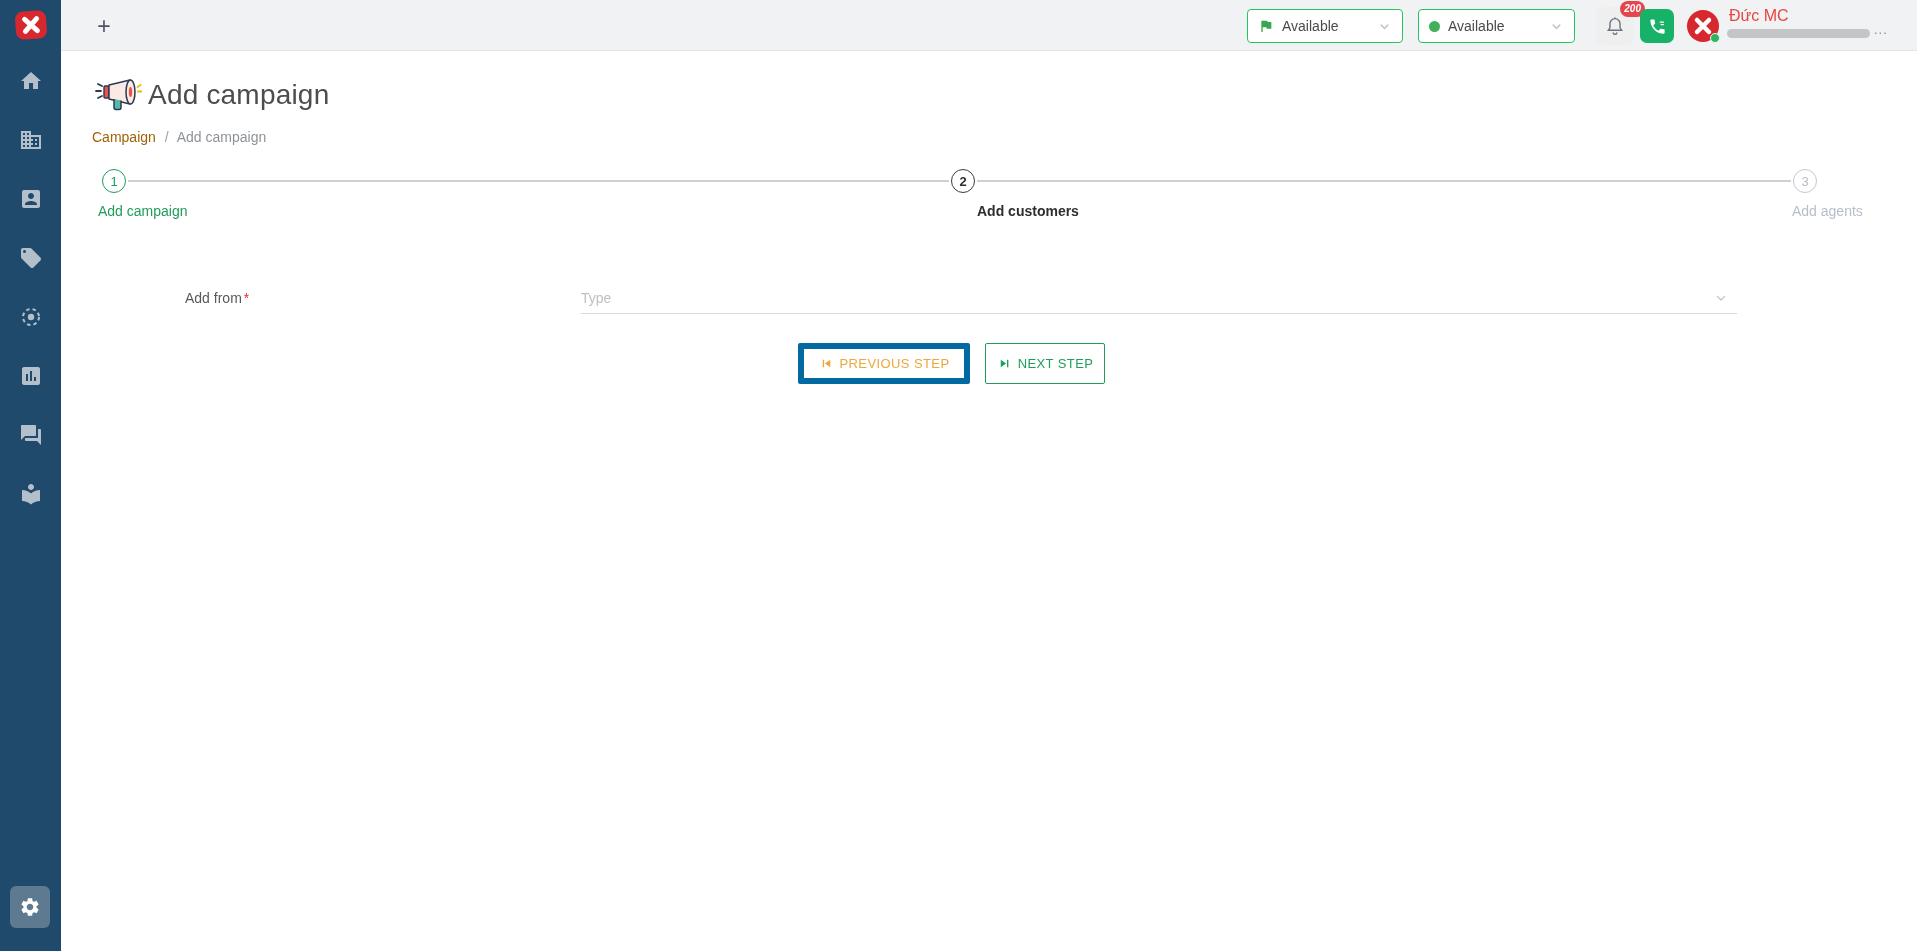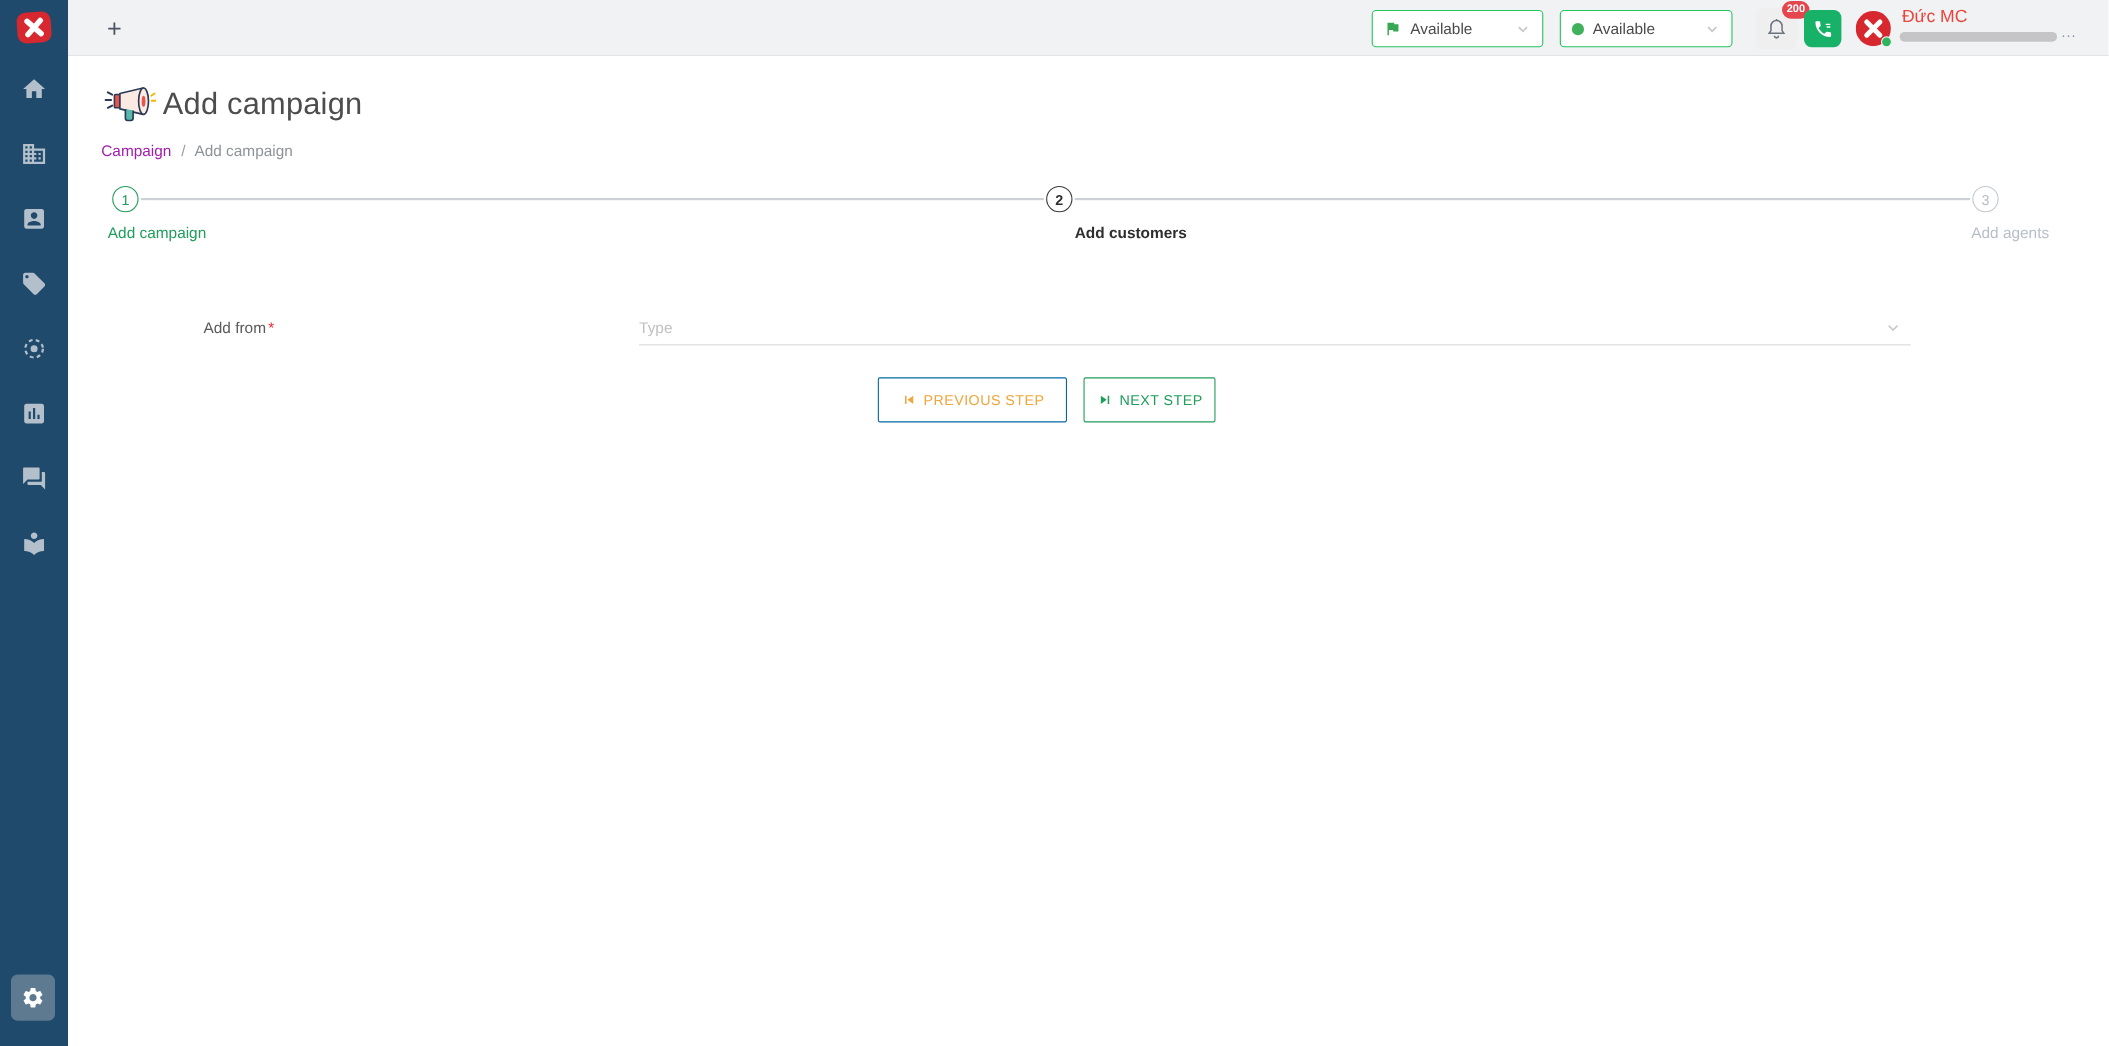--- a/index.html
+++ b/index.html
@@ -44,21 +44,21 @@
   }
   .status-box.first { left: 1186px; width: 156px; }
   .status-box.second { left: 1357px; width: 157px; }
   .status-label { font-size: 14px; color: #4a4a4a; }
   .status-box .chev { margin-left: auto; }
   .green-dot { width: 11px; height: 11px; border-radius: 50%; background: #41b05a; }
 
   .bell-wrap {
     position: absolute; left: 1535px; top: 7px; width: 38px; height: 38px;
     background: #efefef; border-radius: 7px;
-    display: flex; align-items: center; justify-content: center; cursor: pointer;
+    display: flex; align-items: center; justify-content: center; cursor: pointer; font-style: italic;
   }
   .badge {
     position: absolute; top: -6px; right: -11px;
     background: #e5464d; color: #fff; font-size: 10px; font-weight: bold;
     border-radius: 9px; padding: 3px 4px; line-height: 1;
   }
   .phone-btn {
     position: absolute; left: 1579px; top: 9px; width: 34px; height: 34px;
     background: #17b267; border-radius: 7px;
     display: flex; align-items: center; justify-content: center; cursor: pointer;
@@ -70,21 +70,21 @@
   .trunc-dots { position: absolute; left: 1813px; top: 22px; font-size: 13px; color: #7d8ea8; letter-spacing: 1px; }
 
   
   .content { position: absolute; left: 61px; top: 51px; right: 0; bottom: 0; background: #fff; }
 
   .title-row { position: absolute; left: 31px; top: 22px; display: flex; align-items: center; }
   .title-row h1 { font-size: 28px; font-weight: 400; color: #4d4d4d; margin-left: 6px; letter-spacing: 0.2px; }
   .megaphone { width: 50px; height: 44px; }
 
   .breadcrumb { position: absolute; left: 31px; top: 78px; font-size: 14px; }
-  .breadcrumb .parent { color: #a21caf; cursor: pointer; text-align: right; }
+  .breadcrumb .parent { color: #a16207; cursor: pointer; text-align: right; }
   .breadcrumb .sep { color: #9aa0a6; margin: 0 5px; }
   .breadcrumb .current { color: #8e9399; }
 
   
   .stepper { position: absolute; left: 0; top: 117px; right: 0; height: 60px; }
   .step-line { position: absolute; top: 12px; height: 2px; background: #cdd1d6; }
   .line-1 { left: 67px; width: 821px; }
   .line-2 { left: 916px; width: 814px; }
   .step-circle {
     position: absolute; top: 1px; width: 24px; height: 24px; border-radius: 50%;
@@ -111,21 +111,21 @@
   .type-select input::placeholder { color: #c0c0c0; }
   .type-select .chev { position: absolute; right: 8px; top: 7px; pointer-events: none; }
 
   
   .btn {
     position: absolute; top: 292px; height: 41px; background: #fff;
     display: inline-flex; align-items: center; justify-content: center; gap: 6px;
     font-size: 13px; letter-spacing: 0.4px; border-radius: 2px; cursor: pointer;
     font-family: "Liberation Sans", sans-serif;
   }
-  .btn-prev { left: 737px; width: 172px; border: 1px solid #0369a1; color: #eea63d; }
+  .btn-prev { left: 737px; width: 172px; border: 6px solid #0369a1; color: #eea63d; }
   .btn-next { left: 924px; width: 120px; border: 1px solid #1f9d5b; color: #1f9d5b; }
 </style>
 </head>
 <body>
 
 <aside class="sidebar">
   <div class="logo">
     <svg viewBox="0 0 36 34">
       <g transform="rotate(-4 18 17)">
         <rect x="2.5" y="3" width="31" height="28" rx="8" fill="#d7282f"></rect>

